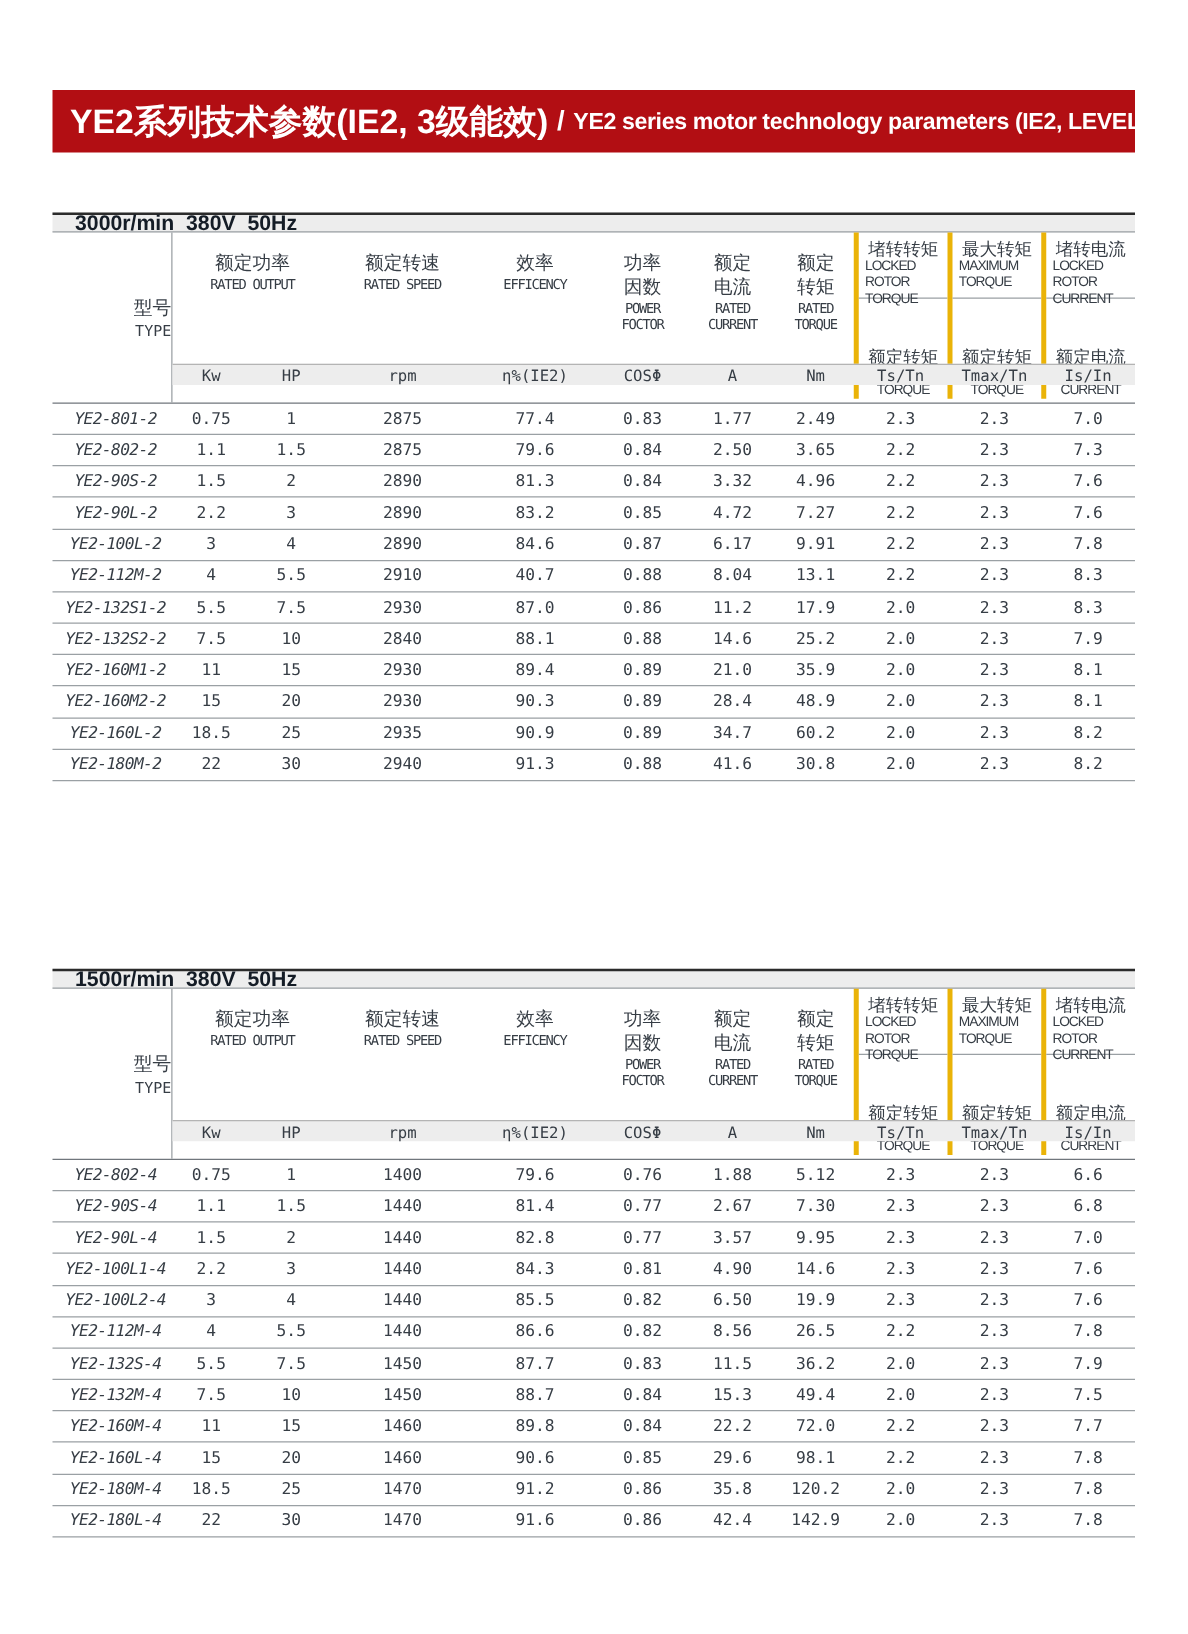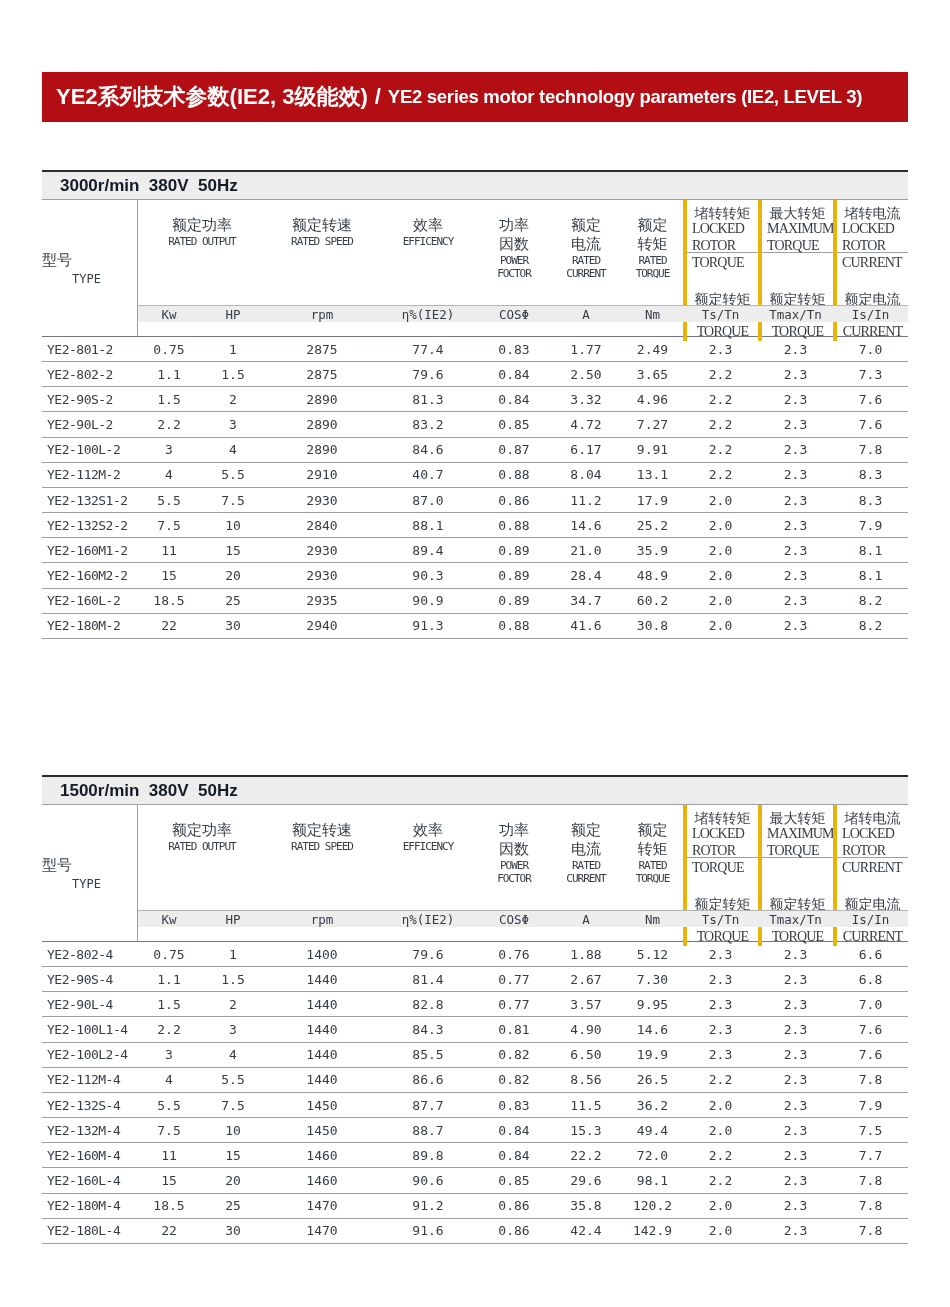--- a/index.html
+++ b/index.html
@@ -5,66 +5,66 @@
   html,body{margin:0;padding:0;}
   body{
     width:950px;height:1307px;background:#ffffff;position:relative;
     font-family:"Liberation Sans",sans-serif;color:#363d45;
   }
   .banner{
     position:absolute;left:42px;top:72px;width:866px;height:50px;
     background:#b20e13;color:#fff;display:flex;align-items:center;
     padding-left:14px;box-sizing:border-box;white-space:nowrap;overflow:hidden;
   }
-  .banner .zh{font-size:22px;font-weight:bold;letter-spacing:0px;}
+  .banner .zh{font-size:27px;font-weight:bold;letter-spacing:0px;}
   .banner .sep{font-size:22px;font-weight:bold;margin:0 7px;}
   .banner .en{font-size:18.5px;font-weight:bold;letter-spacing:-0.3px;}
 
   .section{position:absolute;left:42px;width:866px;}
   #section-3000{top:170px;}
   #section-1500{top:775px;}
 
   .speed-bar{
-    height:30px;background:#ededed;border-top:2px solid #2b2b2b;border-bottom:1px solid #9aa0a4;
+    height:16px;background:#ededed;border-top:2px solid #2b2b2b;border-bottom:1px solid #9aa0a4;
     box-sizing:border-box;display:flex;align-items:center;padding-left:18px;
     font-size:17px;font-weight:bold;color:#141c26;white-space:pre;
   }
   .hdr-block{display:flex;height:137px;border-bottom:1px solid #70767c;box-sizing:border-box;}
   .type-cell{
     width:96px;box-sizing:border-box;border-right:1px solid #9aa0a4;
-    display:flex;flex-direction:column;align-items:flex-start;justify-content:center;
+    display:flex;flex-direction:column;align-items:flex-end;justify-content:center;
   }
   .type-cell .zh{font-size:15px;}
   .type-cell .en{font-size:12px;font-family:"DejaVu Sans Mono",monospace;margin-top:2px;margin-left:30px;}
   .hdr-right{flex:1;display:flex;flex-direction:column;}
   .hdr-top{
     height:105px;display:grid;box-sizing:border-box;
     grid-template-columns:128px 112px 100px 72px 72px 61px 75px 75px 75px;
   }
   .hcell{padding-top:16px;text-align:center;box-sizing:border-box;}
   .hcell .zh{font-size:15px;line-height:1.25;}
   .hcell .en{font-size:11px;line-height:1.25;font-family:"DejaVu Sans Mono",monospace;letter-spacing:-1px;}
   .ratio{border-left:4px solid #eab308;display:flex;flex-direction:column;box-sizing:border-box;text-align:center;}
   .ratio-top{height:53px;border-bottom:1px solid #9aa0a4;box-sizing:border-box;padding-top:5px;}
   .ratio-bot{flex:1;padding-top:6px;margin-top:32px;}
   .ratio .zh{font-size:14px;line-height:1.15;}
-  .ratio .en{font-size:14px;line-height:1.2;font-family:Liberation Serif, serif;letter-spacing:-0.8px;text-align:left;padding-left:5px;}
+  .ratio .en{font-size:11px;line-height:1.2;font-family:Liberation Sans, sans-serif;letter-spacing:-0.8px;text-align:left;padding-left:5px;}
   .ratio .en.center{text-align:center;padding-left:0;}
   .units{
     height:17px;background:#ededed;border-top:1px solid #b4b4b4;box-sizing:border-box;
     display:grid;grid-template-columns:62px 66px 112px 100px 72px 72px 61px 75px 75px 75px;
     align-items:center;font-family:"DejaVu Sans Mono",monospace;font-size:12.5px;text-align:center;
   }
   .rows{display:block;}
   .trow{
     height:25.17px;box-sizing:border-box;border-bottom:1px solid #9aa0a4;
     display:grid;grid-template-columns:96px 62px 66px 112px 100px 72px 72px 61px 75px 75px 75px;
     align-items:center;font-family:"DejaVu Sans Mono",monospace;font-size:13px;text-align:center;
   }
-  .trow .c-type{text-align:left;padding-left:5px;letter-spacing:-0.5px;white-space:nowrap;}
+  .trow .c-type{text-align:center;padding-left:5px;letter-spacing:-0.5px;white-space:nowrap;font-style:italic;}
 </style>
 </head>
 <body>
 
 <div class="banner">
   <span class="zh">YE2系列技术参数(IE2, 3级能效)</span>
   <span class="sep">/</span>
   <span class="en">YE2 series motor technology parameters (IE2, LEVEL 3)</span>
 </div>
 

